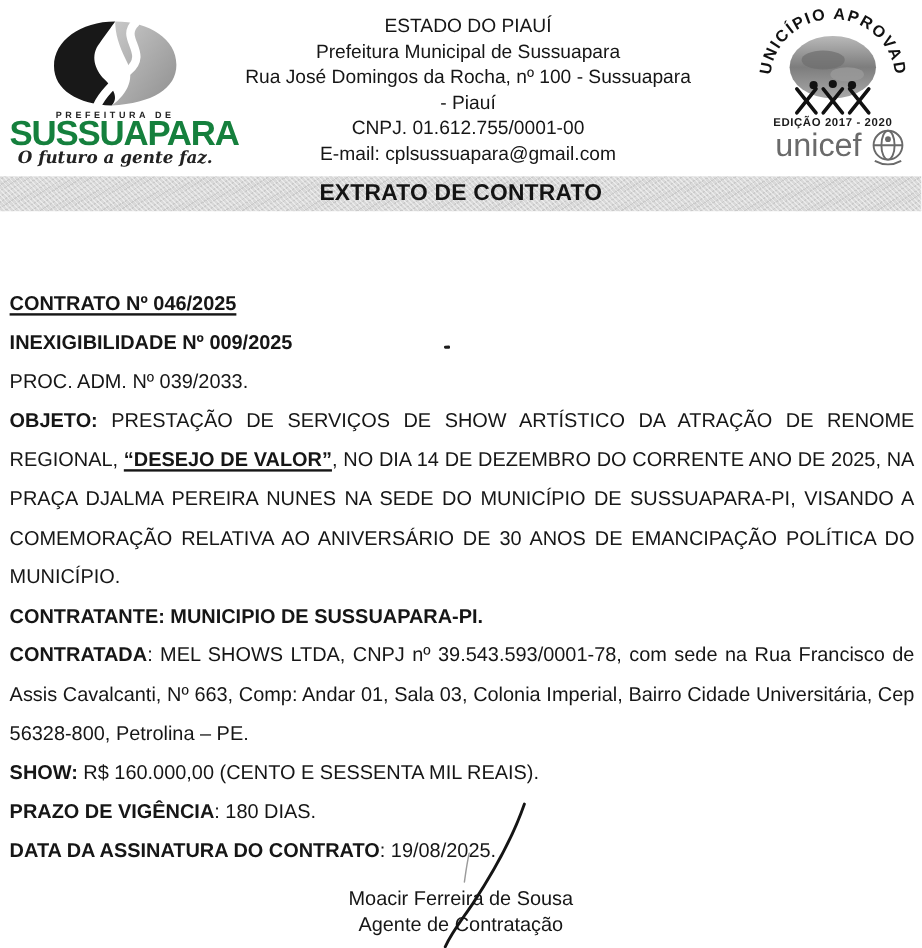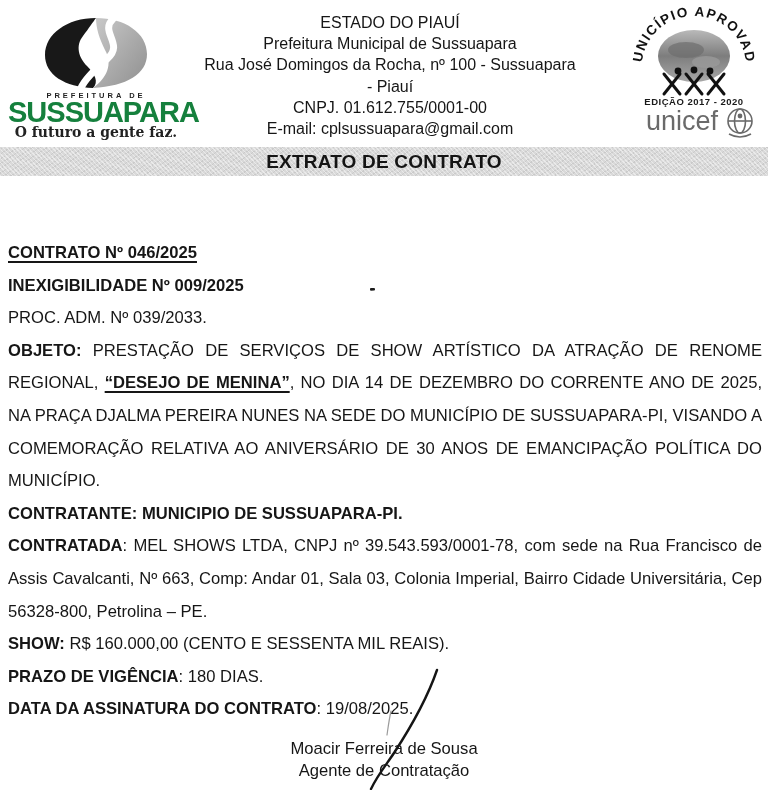--- a/index.html
+++ b/index.html
@@ -5,21 +5,21 @@
   html,body{margin:0;padding:0;}
   body{background:#ffffff;width:768px;height:790px;font-family:"Liberation Sans",sans-serif;color:#1b1b1b;-webkit-font-smoothing:antialiased;}
   .page{position:relative;width:768px;height:790px;background:#fff;overflow:hidden;}
 
   
   .header{position:absolute;left:0;top:0;width:768px;height:147px;}
   .logo-left{position:absolute;left:8px;top:16px;width:176px;height:128px;text-align:center;}
   .logo-emblem{display:block;margin:0 auto;}
   .logo-pretitle{font-size:7.5px;font-weight:bold;letter-spacing:3px;color:#222;margin-top:1px;}
   .logo-title{font-size:29px;font-weight:bold;letter-spacing:-1px;color:#15803d;line-height:24px;}
-  .logo-tagline{font-family:"DejaVu Serif",serif;font-weight:bold;font-size:14px;color:#222;line-height:17px;}
+  .logo-tagline{font-family:"DejaVu Serif",serif;font-style:italic;font-weight:bold;font-size:14px;color:#222;line-height:17px;}
 
   .header-center{position:absolute;left:178px;top:12px;width:424px;text-align:center;font-size:16px;line-height:21.2px;color:#161616;}
 
   .seal-right{position:absolute;left:608px;top:4px;width:156px;height:140px;}
 
   
   .title-band{
     position:absolute;left:0;top:147px;width:768px;height:29px;
     background-color:#d9d9d9;
     background-image:
@@ -116,21 +116,21 @@
 
   <div class="title-band">
     <span>EXTRATO DE CONTRATO</span>
   </div>
 
   <div class="content">
     <p><b class="u">CONTRATO Nº 046/2025</b></p>
     <p><b>INEXIGIBILIDADE Nº 009/2025</b></p>
     <p><span>PROC. ADM. Nº 039/2033.</span></p>
 
-    <p class="just"><b>OBJETO:</b><span> PRESTAÇÃO DE SERVIÇOS DE SHOW ARTÍSTICO DA ATRAÇÃO DE RENOME REGIONAL, </span><b class="u">“DESEJO DE MENINA”</b><span>, NO DIA 14 DE DEZEMBRO DO CORRENTE ANO DE 2025, NA PRAÇA DJALMA PEREIRA NUNES NA SEDE DO MUNICÍPIO DE SUSSUAPARA-PI, VISANDO A COMEMORAÇÃO RELATIVA AO ANIVERSÁRIO DE 30 ANOS DE EMANCIPAÇÃO POLÍTICA DO MUNICÍPIO.</span></p>
+    <p class="just"><b>OBJETO:</b><span> PRESTAÇÃO DE SERVIÇOS DE SHOW ARTÍSTICO DA ATRAÇÃO DE RENOME REGIONAL, </span><b class="u">“DESEJO DE VALOR”</b><span>, NO DIA 14 DE DEZEMBRO DO CORRENTE ANO DE 2025, NA PRAÇA DJALMA PEREIRA NUNES NA SEDE DO MUNICÍPIO DE SUSSUAPARA-PI, VISANDO A COMEMORAÇÃO RELATIVA AO ANIVERSÁRIO DE 30 ANOS DE EMANCIPAÇÃO POLÍTICA DO MUNICÍPIO.</span></p>
 
     <p><b>CONTRATANTE: MUNICIPIO DE SUSSUAPARA-PI.</b></p>
 
     <p class="just"><b>CONTRATADA</b><span>: MEL SHOWS LTDA, CNPJ nº 39.543.593/0001-78, com sede na Rua Francisco de Assis Cavalcanti, Nº 663, Comp: Andar 01, Sala 03, Colonia Imperial, Bairro Cidade Universitária, Cep 56328-800, Petrolina – PE.</span></p>
 
     <p><b>SHOW:</b><span> R$ 160.000,00 (CENTO E SESSENTA MIL REAIS).</span></p>
     <p><b>PRAZO DE VIGÊNCIA</b><span>: 180 DIAS.</span></p>
     <p><b>DATA DA ASSINATURA DO CONTRATO</b><span>: 19/08/2025.</span></p>
   </div>
 

